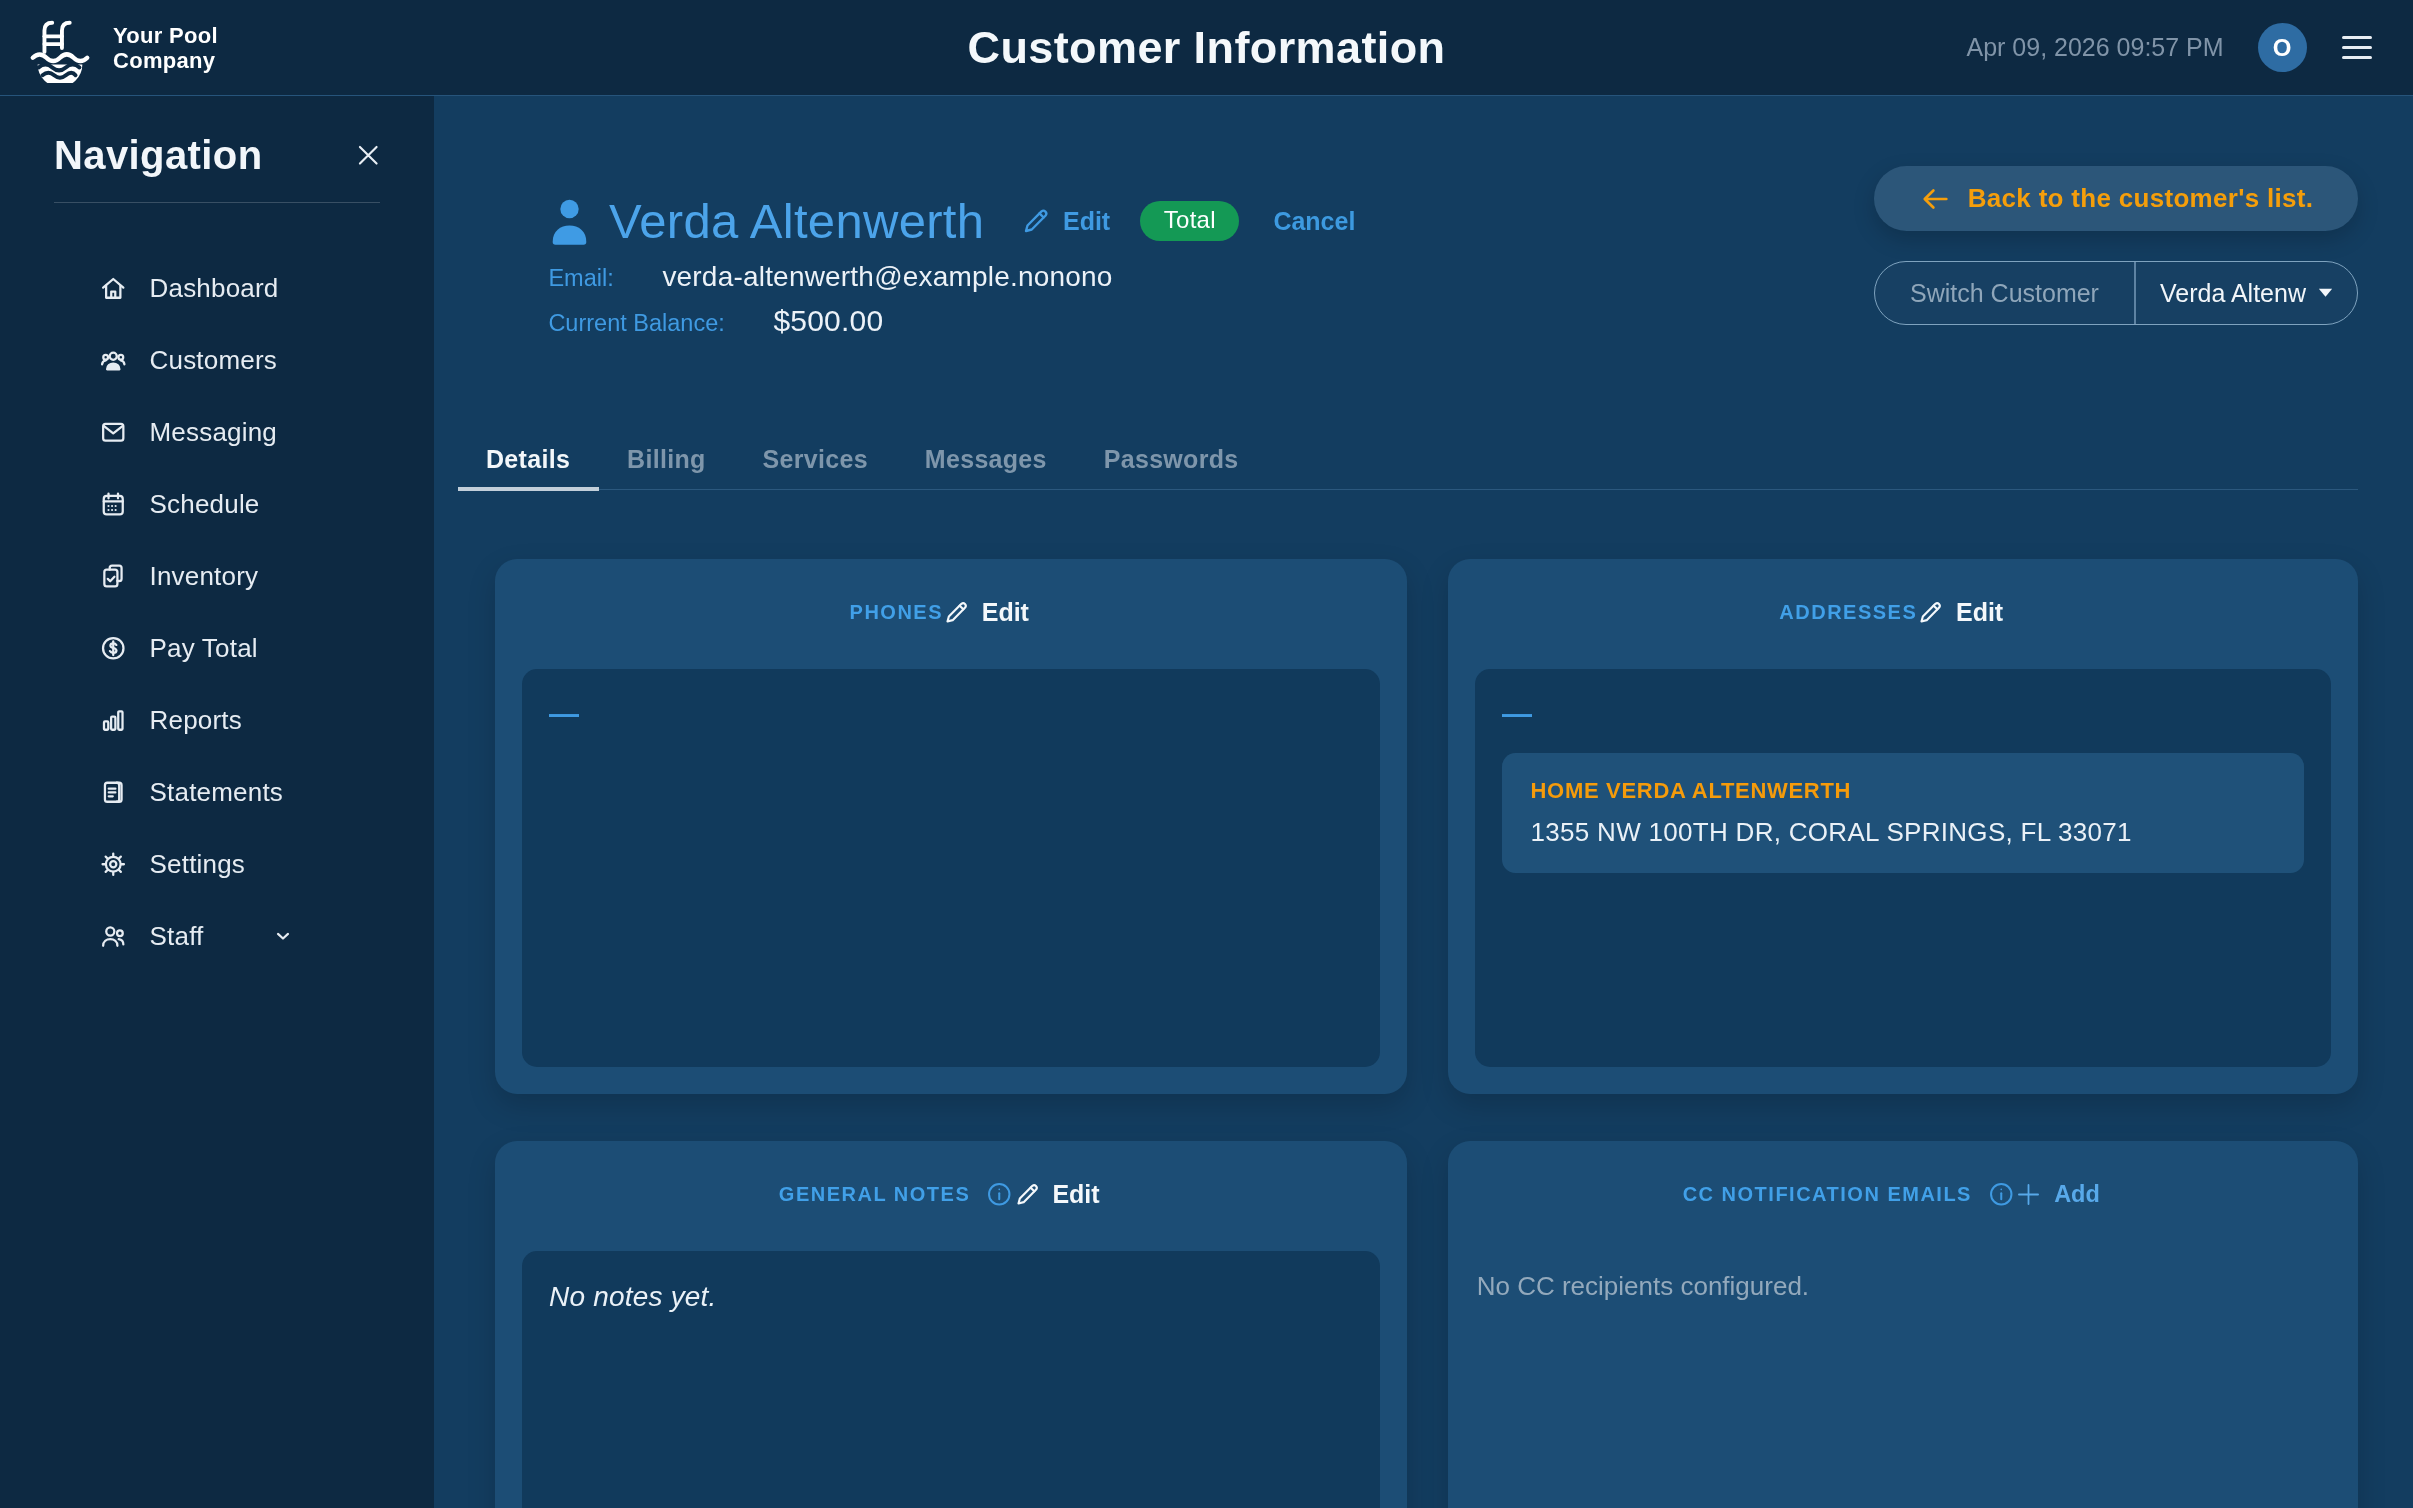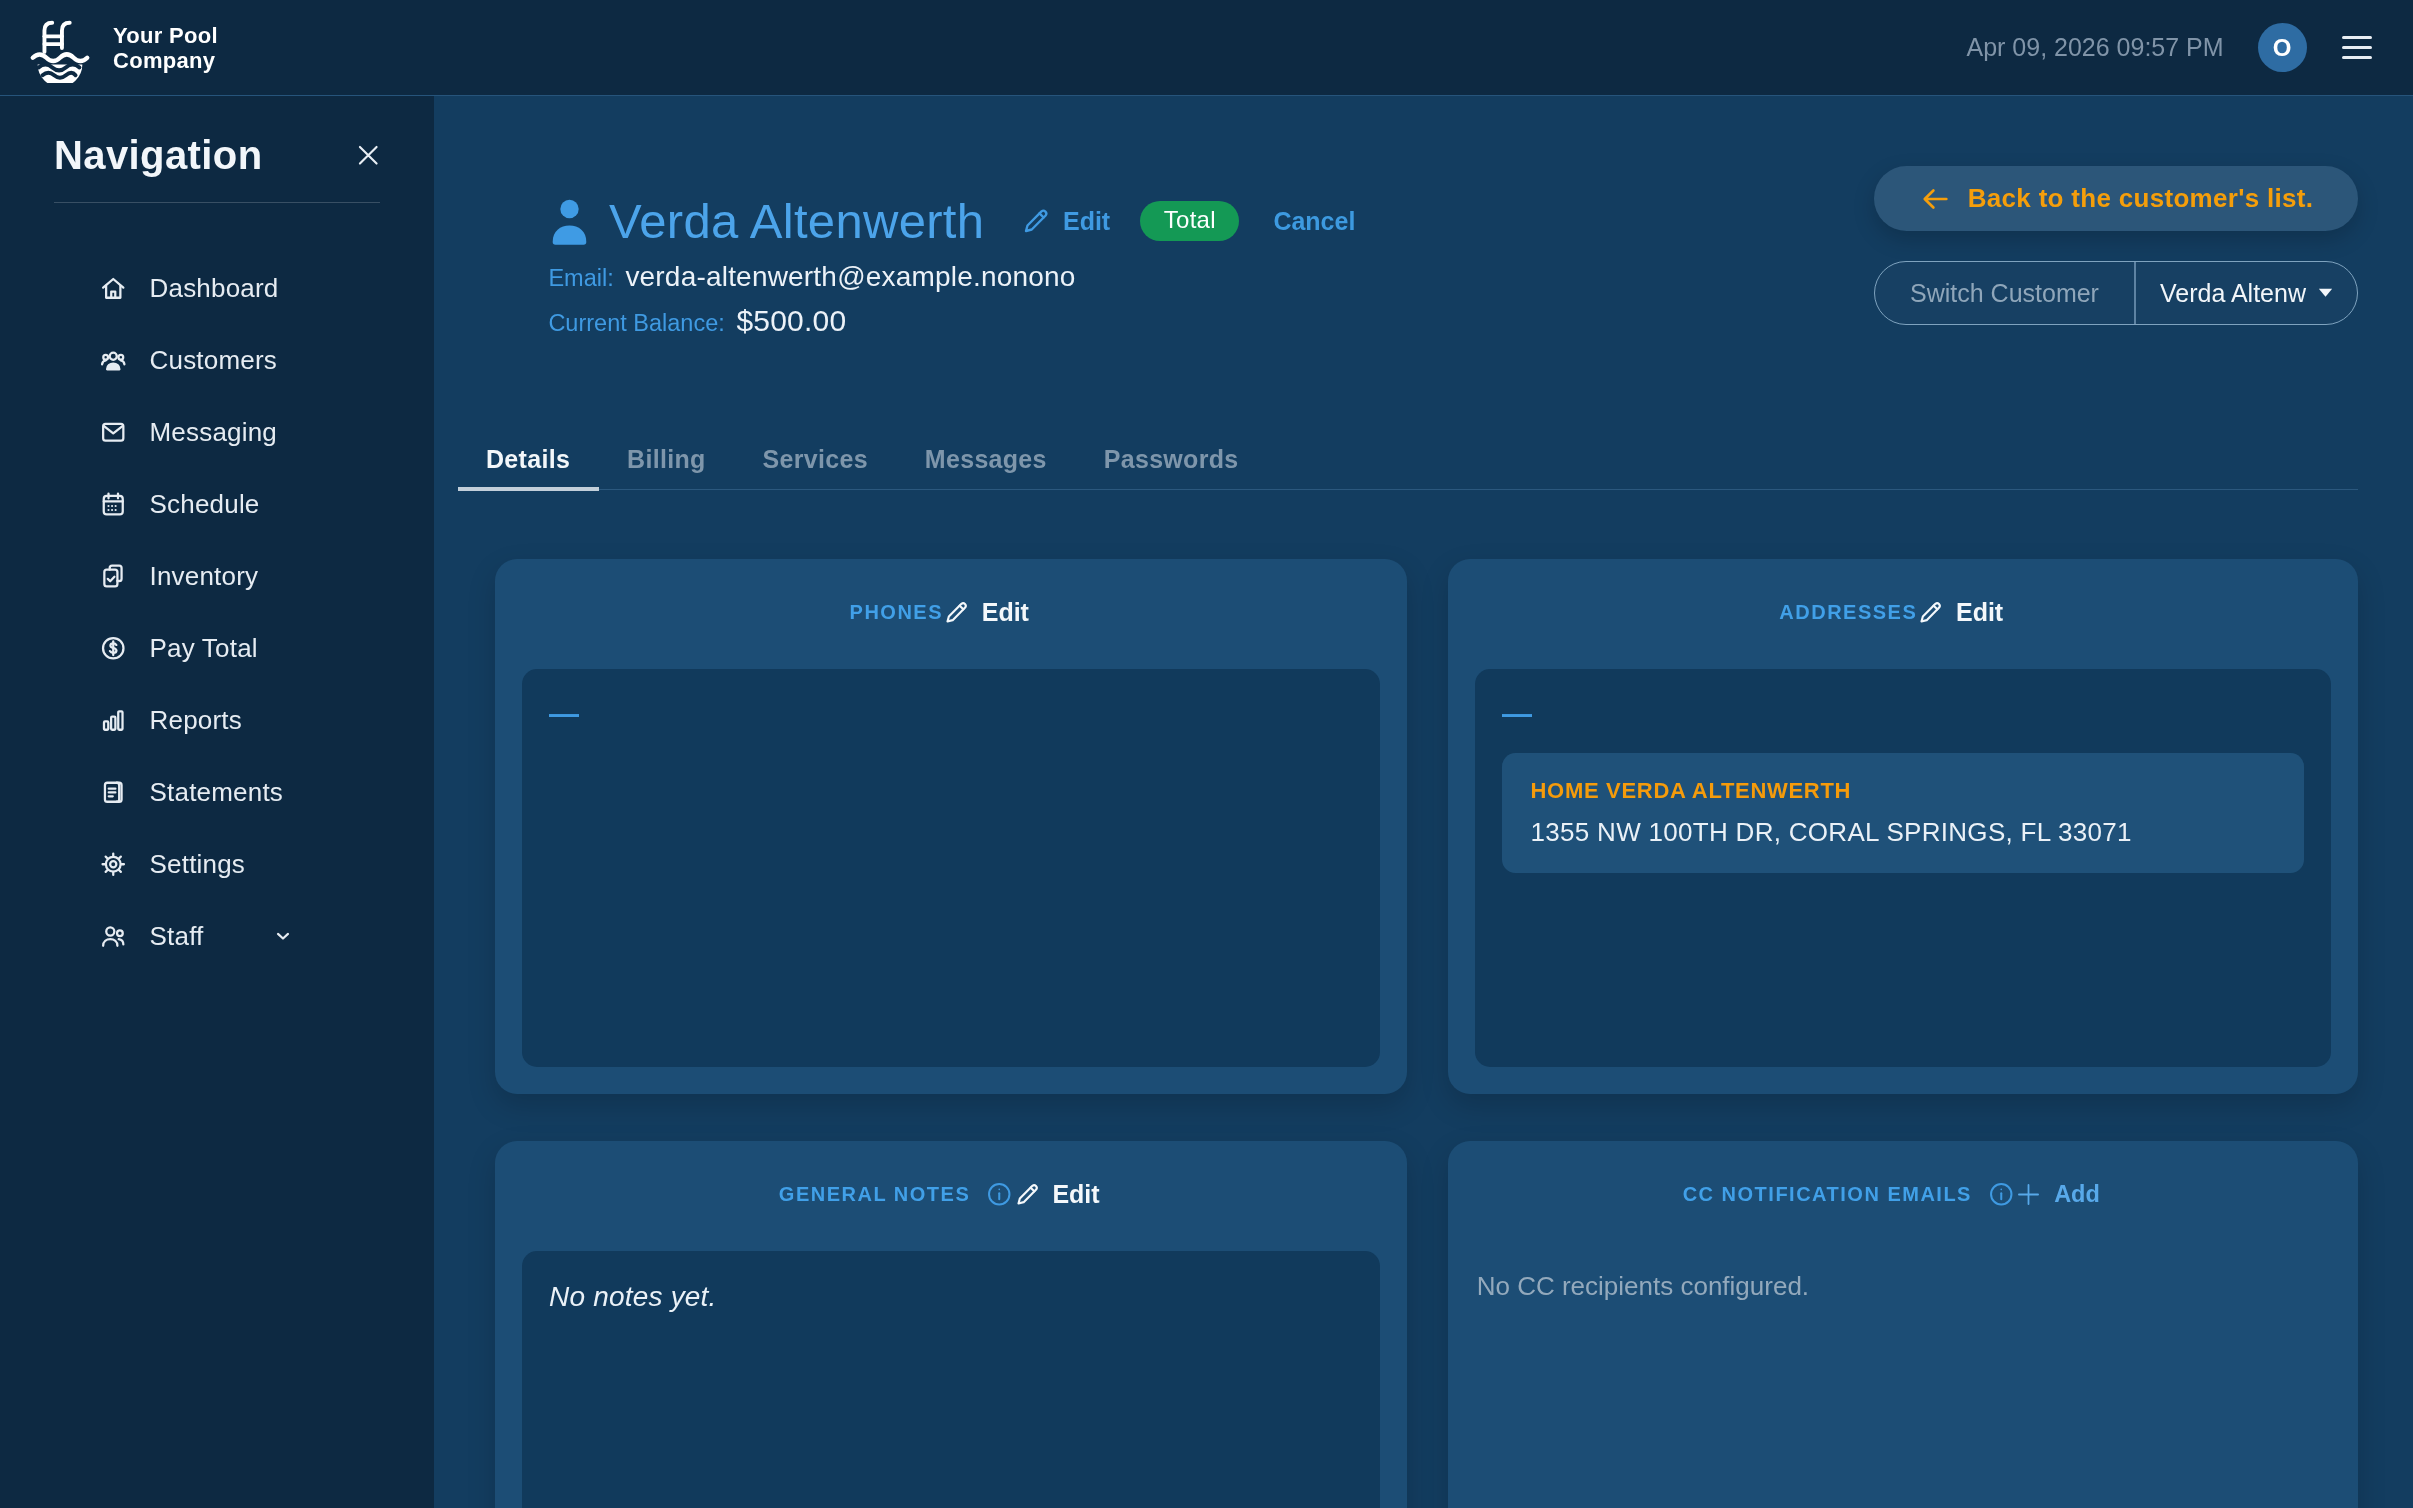--- a/index.html
+++ b/index.html
@@ -56,21 +56,21 @@
   .person-icon { width:49px; height:52px; color:#3f9be4; }
   .customer-name { color:#4ca4ea; font-size:49px; margin-left:15px; letter-spacing:0.3px; white-space:nowrap; }
   .edit-inline { display:flex; align-items:center; margin-left:37px; cursor:pointer; }
   .edit-inline .pencil { width:30px; height:30px; color:#3f9ae2; }
   .edit-inline .edit-txt { color:#3f9ae2; font-weight:bold; font-size:25px; margin-left:11.7px; }
   .status-badge {
     margin-left:30px; background:#149955; color:#fdfefe; font-size:24px;
     padding:5px 23.5px 6.7px; border-radius:837px; letter-spacing:0.3px;
   }
   .cancel-link { margin-left:34px; color:#3d9ae0; font-weight:bold; font-size:25px; cursor:pointer; }
-  .meta-row { display:flex; align-items:baseline; margin-top:11.7px; margin-left:3.4px; }
+  .meta-row { display:flex; align-items:baseline; margin-top:11.7px; margin-left:3.4px;gap:37px; }
   .meta-label { color:#3f9ae2; font-size:23.5px; }
   .meta-value { color:#ecf2f8; font-size:28px; margin-left:11.7px; letter-spacing:0.2px; }
   .meta-value.balance { font-size:30px; font-weight:500; }
 
   .hero-right { position:absolute; right:55px; top:70px; width:484px; }
   .back-btn {
     height:65px; border-radius:837px; background:#2c5679; border:none; width:100%;
     display:flex; align-items:center; justify-content:center; gap:17px; cursor:pointer;
     box-shadow:0 8.4px 22px rgba(0,0,0,0.18);
   }
@@ -134,20 +134,21 @@
       <path d="M8 46 q7 -7 14 0 t14 0 t14 0 t14 0" stroke-width="4.5"></path>
       <path d="M13 53 a23 23 0 0 0 46 0 z" fill="#ffffff" stroke="none"></path>
       <path d="M14 56 q7 -6 14 0 t14 0 t14 0" stroke="#0d2942" stroke-width="4"></path>
       <path d="M18 64 q6 -5 12 0 t12 0 t10 0" stroke="#0d2942" stroke-width="4"></path>
     </svg>
     <div class="logo-text">
       <div>Your Pool</div>
       <div>Company</div>
     </div>
   </div>
+  <div class="header-title">Customer Information</div>
   <div class="header-right">
     <div class="header-date">Apr 09, 2026 09:57 PM</div>
     <div class="avatar">O</div>
     <div class="burger">
       <span></span>
         <span></span>
         <span></span>
     </div>
   </div>
 </div>

